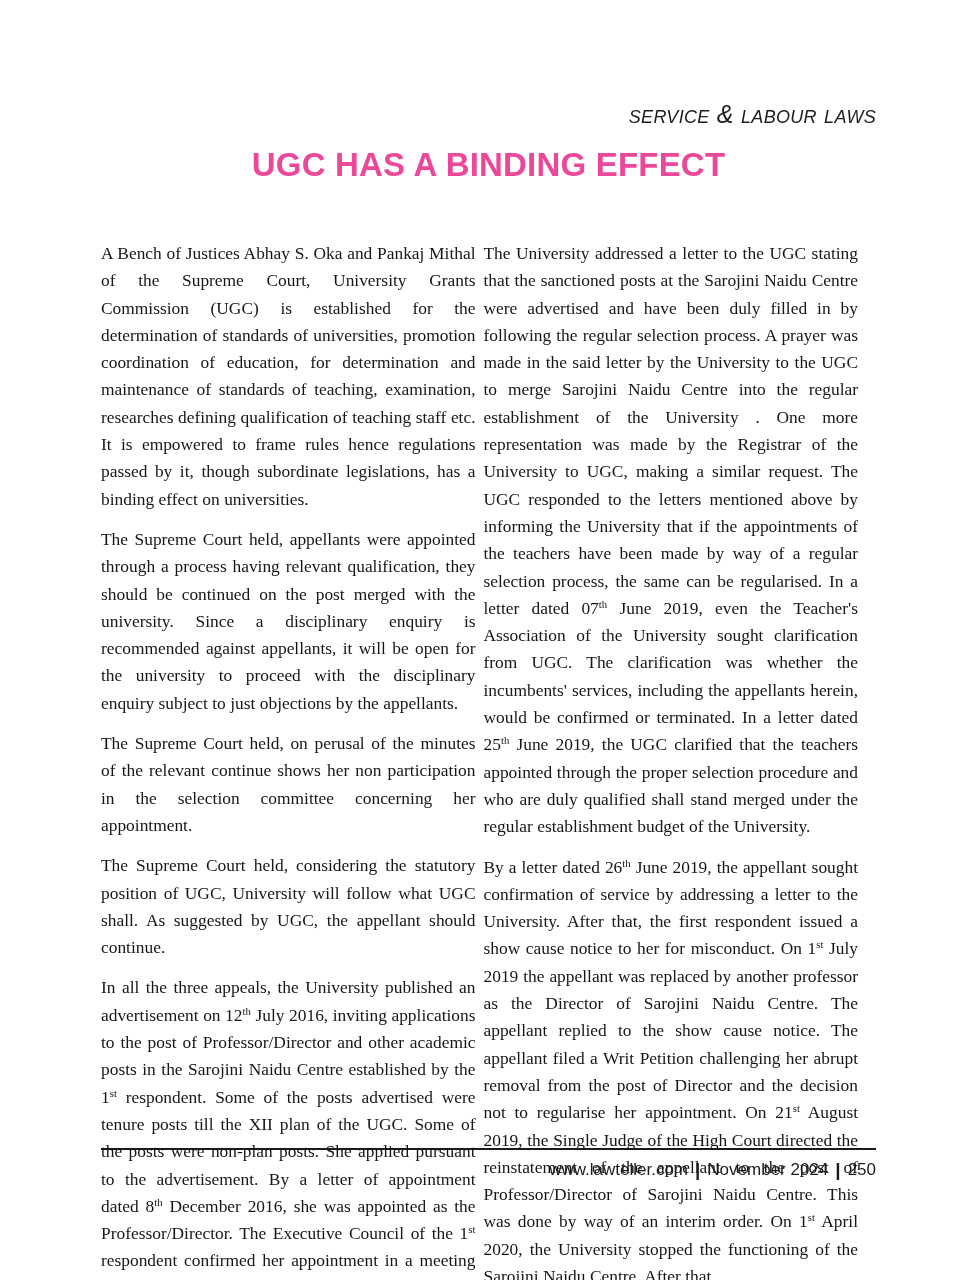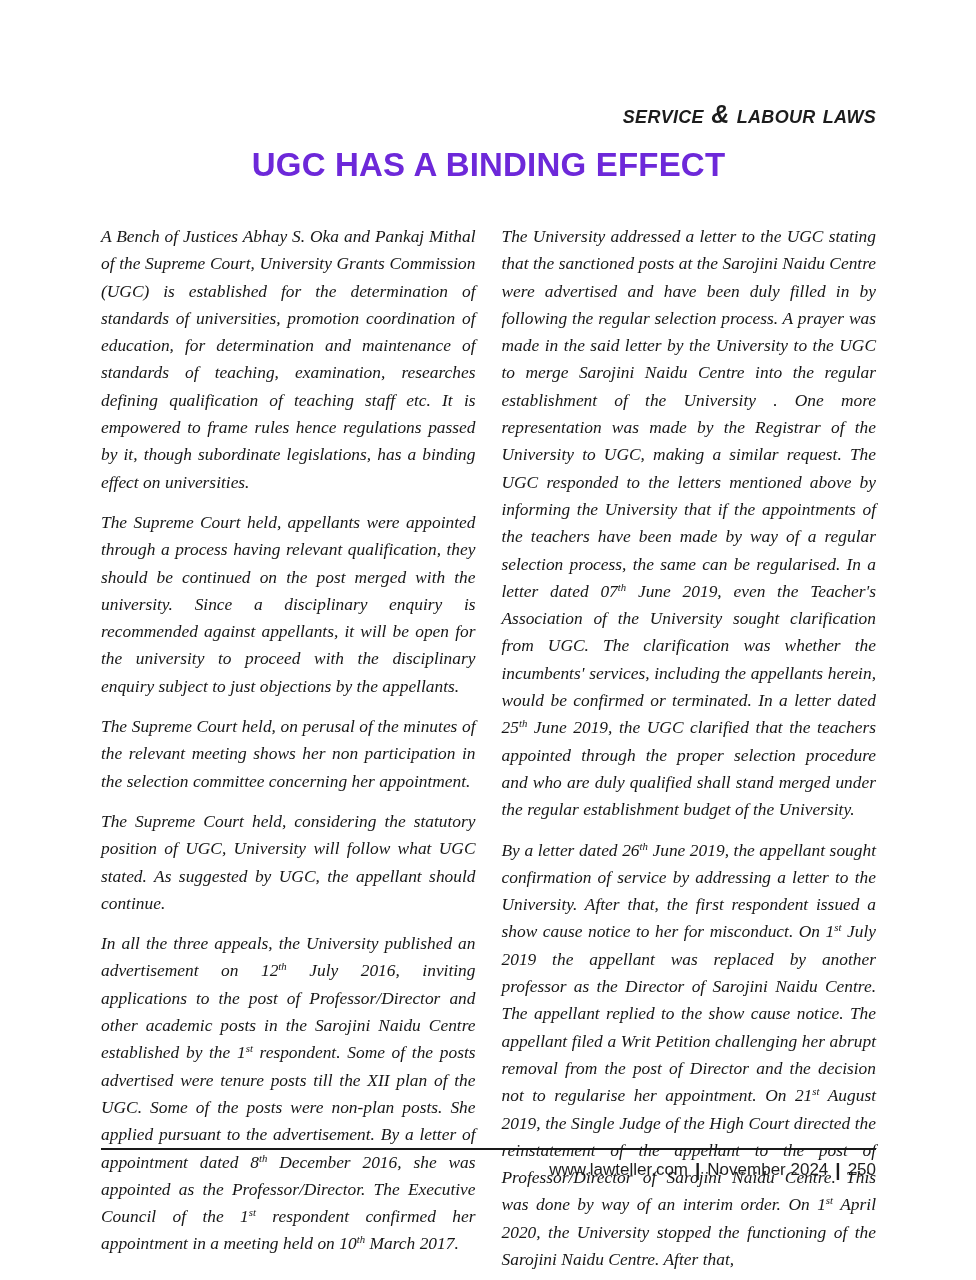--- a/index.html
+++ b/index.html
@@ -27,55 +27,54 @@
 
   
   .running-header {
     position: absolute;
     left: 101px;
     top: 100px;
     width: 775px;
     text-align: right;
     font-family: "Liberation Sans", sans-serif;
     font-style: italic;
-    font-weight: bold;
+    font-weight: normal;
     font-size: 25px;
     letter-spacing: 0.3px;
     color: #1c1c1c;
     font-variant: small-caps;
     text-transform: lowercase;
   }
   .running-header::first-letter { font-size: 25px; }
 
   
   .article-title {
     position: absolute;
     left: 101px;
     top: 144px;
     width: 775px;
     text-align: center;
     font-family: "Liberation Sans", sans-serif;
     font-weight: bold;
     font-size: 33px;
     line-height: 41px;
     letter-spacing: 0.2px;
-    color: #6d28d9;
+    color: #ec4899;
   }
   .title-line { display: block; white-space: nowrap; }
 
   
   .columns {
     position: absolute;
     left: 101px;
-    top: 223px;
+    top: 240px;
     width: 775px;
     height: 895px;
     display: flex;
-    gap: 26px;
-    font-style: italic;
+    gap: 8px;
   }
   .col {
     width: 374.5px;
     flex: 0 0 374.5px;
   }
 
   p.body-par {
     font-family: "Liberation Serif", serif;
     font-size: 17.4px;
     line-height: 27.3px;
@@ -132,22 +131,22 @@
 
   <h1 class="article-title">
     <span class="title-line">UGC HAS A BINDING EFFECT</span>
   </h1>
 
   <div class="columns">
 
     <div class="col">
       <p class="body-par">A Bench of Justices Abhay S. Oka and Pankaj Mithal of the Supreme Court, University Grants Commission (UGC) is established for the determination of standards of universities, promotion coordination of education, for determination and maintenance of standards of teaching, examination, researches defining qualification of teaching staff etc. It is empowered to frame rules hence regulations passed by it, though subordinate legislations, has a binding effect on universities.</p>
       <p class="body-par">The Supreme Court held, appellants were appointed through a process having relevant qualification, they should be continued on the post merged with the university. Since a disciplinary enquiry is recommended against appellants, it will be open for the university to proceed with the disciplinary enquiry subject to just objections by the appellants.</p>
-      <p class="body-par">The Supreme Court held, on perusal of the minutes of the relevant meeting shows her non participation in the selection committee concerning her appointment.</p>
-      <p class="body-par">The Supreme Court held, considering the statutory position of UGC, University will follow what UGC stated. As suggested by UGC, the appellant should continue.</p>
+      <p class="body-par">The Supreme Court held, on perusal of the minutes of the relevant continue shows her non participation in the selection committee concerning her appointment.</p>
+      <p class="body-par">The Supreme Court held, considering the statutory position of UGC, University will follow what UGC shall. As suggested by UGC, the appellant should continue.</p>
       <p class="body-par">In all the three appeals, the University published an advertisement on 12<sup>th</sup> July 2016, inviting applications to the post of Professor/Director and other academic posts in the Sarojini Naidu Centre established by the 1<sup>st</sup> respondent. Some of the posts advertised were tenure posts till the XII plan of the UGC. Some of the posts were non-plan posts. She applied pursuant to the advertisement. By a letter of appointment dated 8<sup>th</sup> December 2016, she was appointed as the Professor/Director. The Executive Council of the 1<sup>st</sup> respondent confirmed her appointment in a meeting held on 10<sup>th</sup> March 2017.</p>
     </div>
 
     <div class="col">
       <p class="body-par">The University addressed a letter to the UGC stating that the sanctioned posts at the Sarojini Naidu Centre were advertised and have been duly filled in by following the regular selection process. A prayer was made in the said letter by the University to the UGC to merge Sarojini Naidu Centre into the regular establishment of the University . One more representation was made by the Registrar of the University to UGC, making a similar request. The UGC responded to the letters mentioned above by informing the University that if the appointments of the teachers have been made by way of a regular selection process, the same can be regularised. In a letter dated 07<sup>th</sup> June 2019, even the Teacher's Association of the University sought clarification from UGC. The clarification was whether the incumbents' services, including the appellants herein, would be confirmed or terminated. In a letter dated 25<sup>th</sup> June 2019, the UGC clarified that the teachers appointed through the proper selection procedure and who are duly qualified shall stand merged under the regular establishment budget of the University.</p>
       <p class="body-par">By a letter dated 26<sup>th</sup> June 2019, the appellant sought confirmation of service by addressing a letter to the University. After that, the first respondent issued a show cause notice to her for misconduct. On 1<sup>st</sup> July 2019 the appellant was replaced by another professor as the Director of Sarojini Naidu Centre. The appellant replied to the show cause notice. The appellant filed a Writ Petition challenging her abrupt removal from the post of Director and the decision not to regularise her appointment. On 21<sup>st</sup> August 2019, the Single Judge of the High Court directed the reinstatement of the appellant to the post of Professor/Director of Sarojini Naidu Centre. This was done by way of an interim order. On 1<sup>st</sup> April 2020, the University stopped the functioning of the Sarojini Naidu Centre. After that,</p>
     </div>
 
   </div>
 

